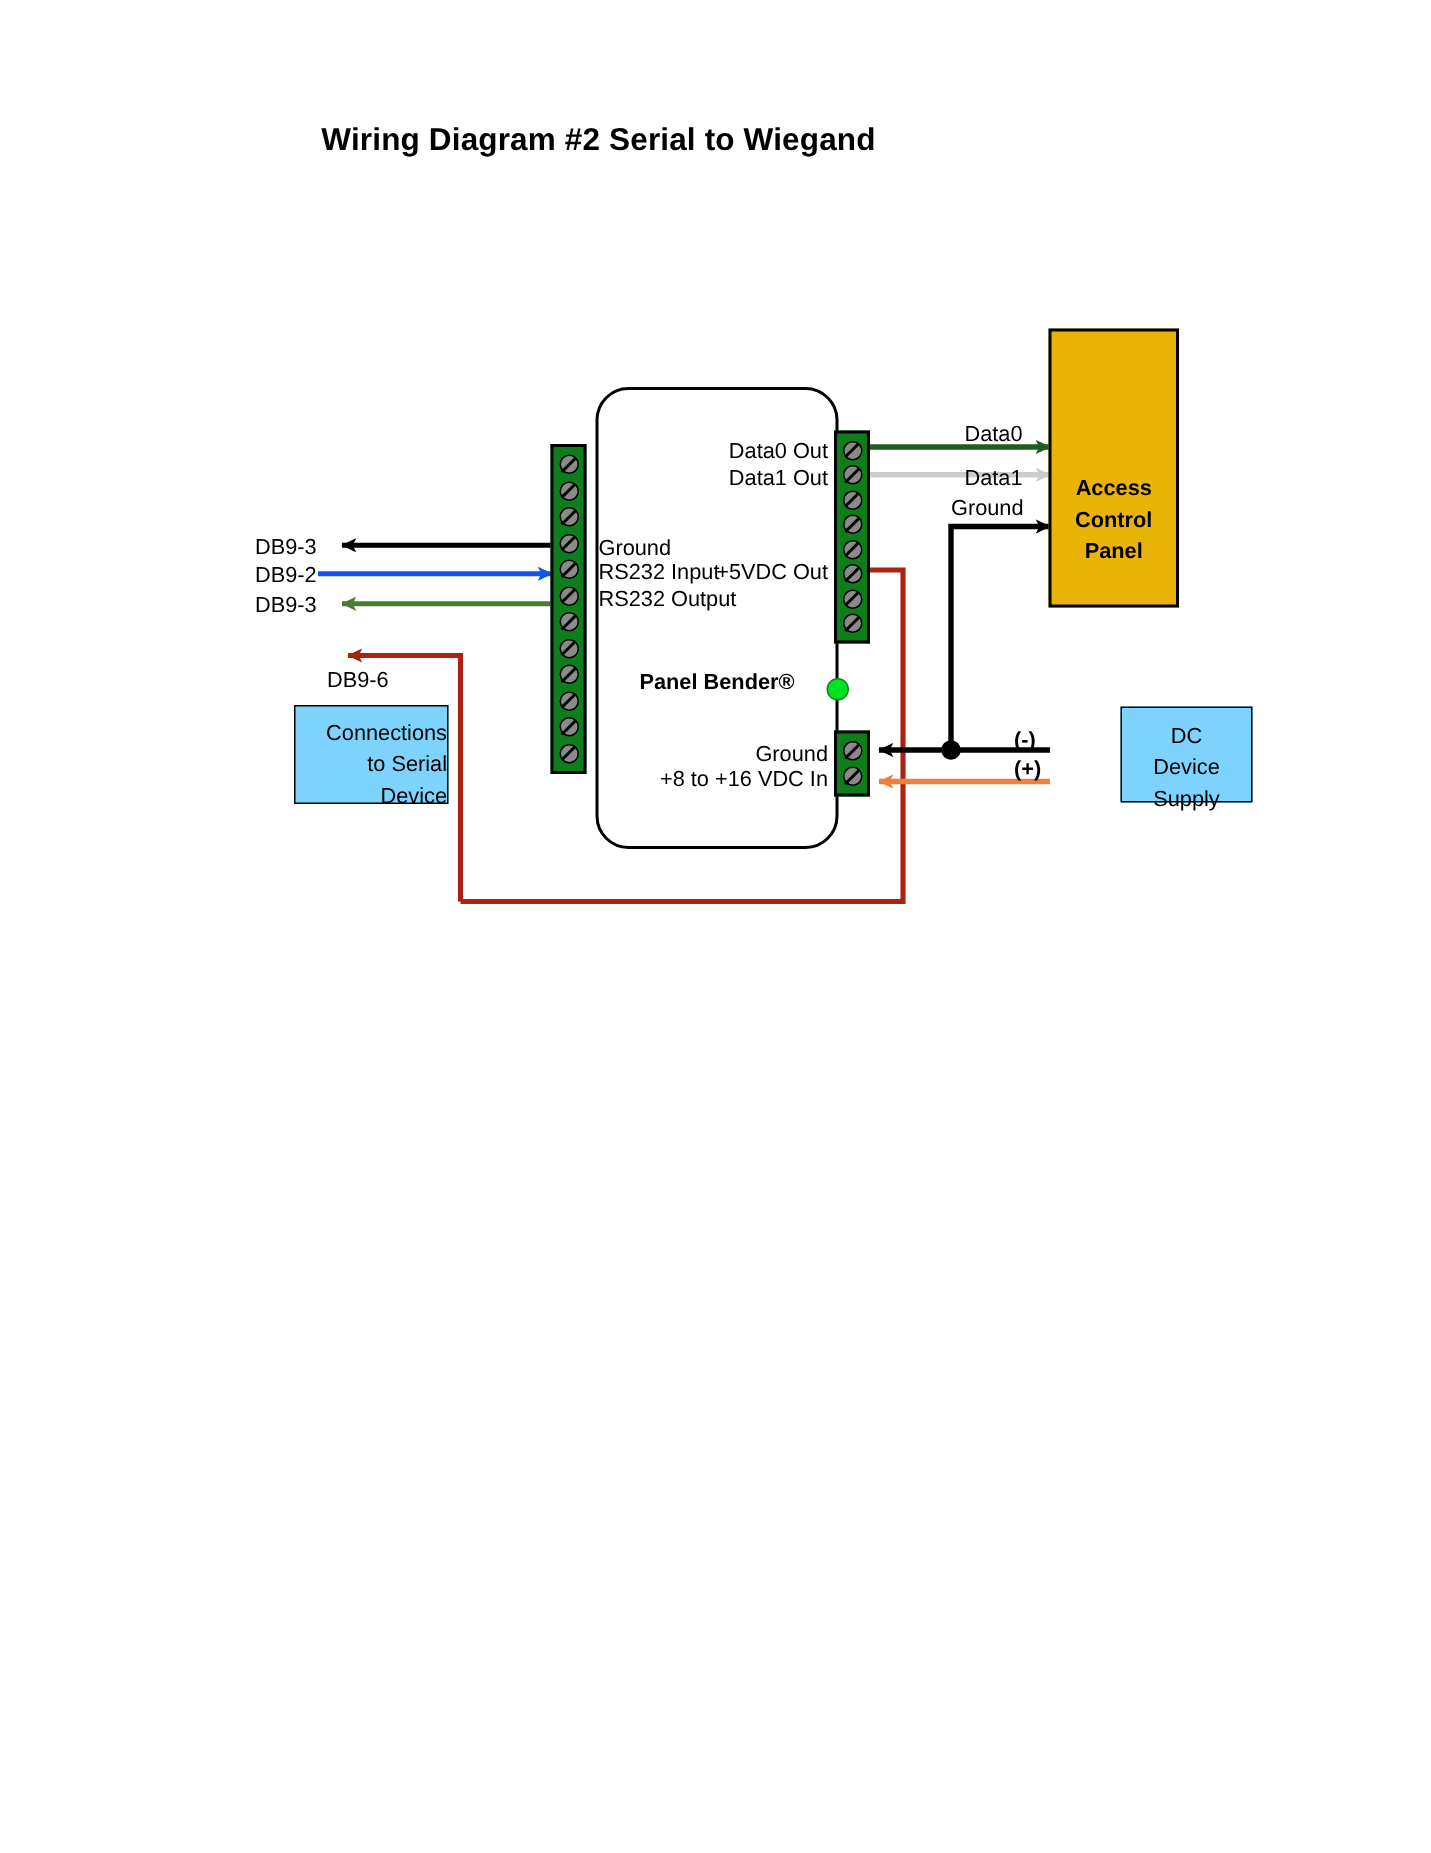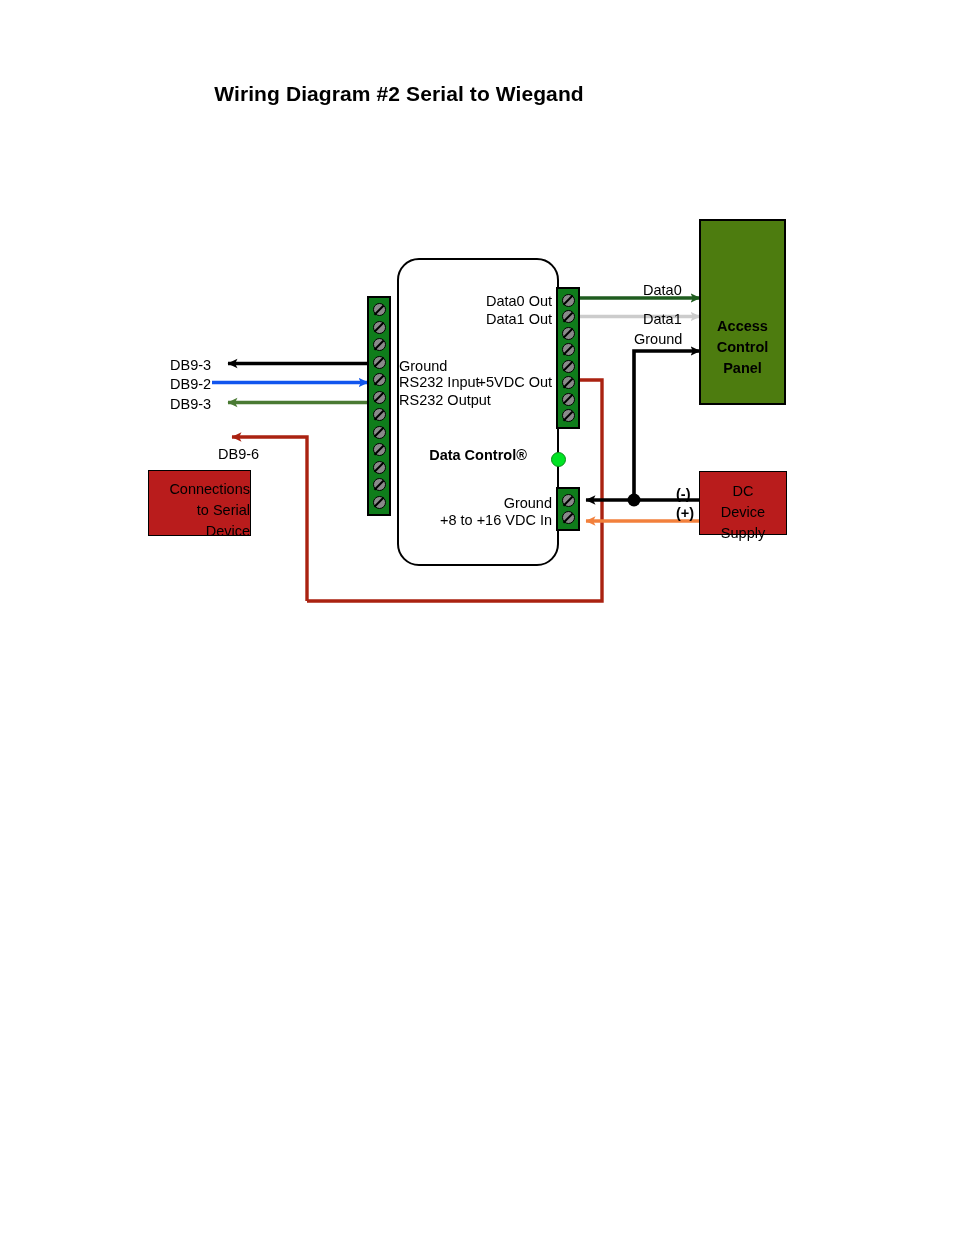--- a/index.html
+++ b/index.html
@@ -41,22 +41,23 @@
     font-size: 14.5px;
     color: #000000;
     white-space: pre;
     line-height: 1.25;
   }
   .lbl.b { font-weight: bold; }
   .lbl.r { text-align: right; }
   .box-plain {
     position: absolute;
     border: 1.6px solid #000000;
-    background: #b91c1c;
-    box-sizing: border-box;
+    background: #7dd3fc;
+    box-sizing: border-box;
+    margin-left: 48px;
   }
   .box-acp {
     position: absolute;
     border: 2px solid #000000;
     box-sizing: border-box;
   }
   .boxtext {
     position: absolute;
     width: 100%;
     font-size: 14.5px;
@@ -162,21 +163,21 @@
 
     <circle cx="634" cy="500" r="6.5" fill="#000000"></circle>
 
     <line x1="700" y1="521" x2="586" y2="521" stroke="#f2803c" stroke-width="3.6" marker-end="url(#ah-orange)"></line>
   </svg>
 
   <div class="device" style="left:397px; top:258px; width:162px; height:308px;"></div>
 
   <div class="led" style="left:551px; top:452px;"></div>
 
-  <div class="lbl b" style="left:397px; top:446px; width:162px; text-align:center;">Data Control®</div>
+  <div class="lbl b" style="left:397px; top:446px; width:162px; text-align:center;">Panel Bender®</div>
 
   <div class="termblock" style="left:367px; top:296px; width:24px; height:220px; padding:3px 0;">
     <div class="screw"></div>
     <div class="screw"></div>
     <div class="screw"></div>
     <div class="screw"></div>
     <div class="screw"></div>
     <div class="screw"></div>
     <div class="screw"></div>
     <div class="screw"></div>
@@ -219,21 +220,21 @@
   <div class="lbl" style="left:182px; top:445px;margin-left:36px;">DB9-6</div>
 
   <div class="box-plain" style="left:148px; top:470px; width:103px; height:66px;">
     <div class="boxtext" style="left:0; top:8px; padding-right:9px; text-align:right;">
       <div>Connections</div>
       <div>to Serial</div>
       <div>Device</div>
     </div>
   </div>
 
-  <div class="box-acp" style="left:699px; top:219px; width:87px; height:186px; background:#4d7c0f;">
+  <div class="box-acp" style="left:699px; top:219px; width:87px; height:186px; background:#eab308;">
     <div class="boxtext c" style="left:0; top:95px; text-align:center; font-weight:bold;">
       <div>Access</div>
       <div>Control</div>
       <div>Panel</div>
     </div>
   </div>
 
   <div class="box-plain" style="left:699px; top:471px; width:88px; height:64px;">
     <div class="boxtext c" style="left:0; top:9px; text-align:center;">
       <div>DC</div>

